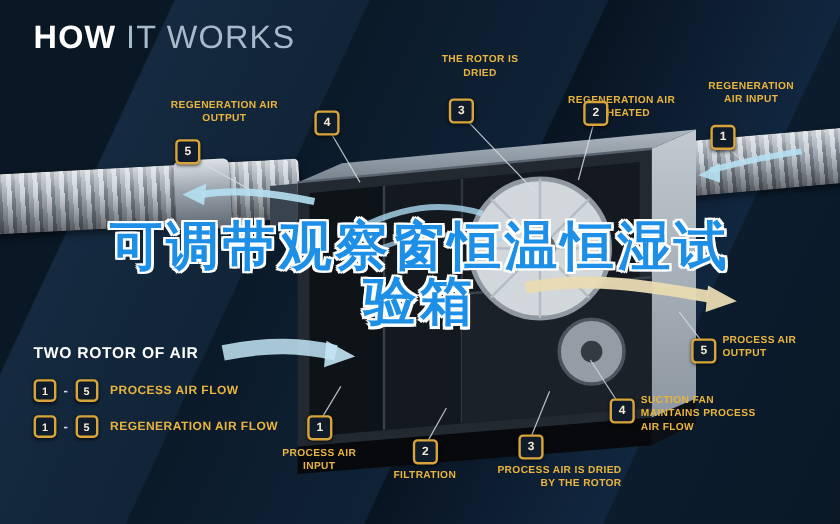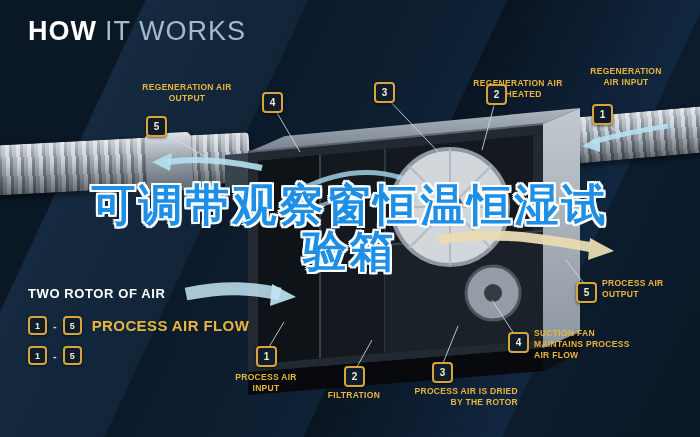--- a/index.html
+++ b/index.html
@@ -40,21 +40,21 @@
     position:absolute;width:17px;height:17px;border:2px solid #d9a53a;border-radius:4px;
     background:#0e1c2b;color:#f7ecd2;font-size:10px;font-weight:bold;
     display:flex;align-items:center;justify-content:center;z-index:30;
     box-shadow:0 1px 3px rgba(0,0,0,.6);
   }
   
   .legend-title{position:absolute;left:28px;top:286px;color:#fff;font-weight:bold;font-size:13px;letter-spacing:.6px;z-index:30;}
   .legend-row{position:absolute;left:28px;display:flex;align-items:center;gap:6px;z-index:30;}
   .legend-row .badge{position:static;width:15px;height:15px;font-size:9px;}
   .legend-row .dash{color:#cfd8e0;font-size:11px;font-weight:bold;}
-  .legend-label{color:#e9b53e;font-size:15px;font-weight:bold;letter-spacing:.4px;margin-left:4px;}
+  .legend-label{color:#e9b53e;font-size:10px;font-weight:bold;letter-spacing:.4px;margin-left:4px;}
   
   .zh{
     position:absolute;left:0;right:0;text-align:center;z-index:40;
     font-family:"DejaVu Sans",sans-serif;font-weight:bold;font-size:44px;letter-spacing:3px;
     color:#1e8fe6;
     text-shadow:-2px 0 0 #fff,2px 0 0 #fff,0 -2px 0 #fff,0 2px 0 #fff,
       -2px -2px 0 #fff,2px -2px 0 #fff,-2px 2px 0 #fff,2px 2px 0 #fff;
   }
   svg{position:absolute;left:0;top:0;}
   .nopoint{pointer-events:none;}
@@ -147,20 +147,21 @@
   </svg>
 
   <div class="zh" style="top:222px;">验箱</div>
   <div class="zh" style="top:176px;">可调带观察窗恒温恒湿试</div>
 
   <div class="c-label" style="left:140px;top:82px;width:94px;text-align:center;">REGENERATION AIR OUTPUT</div>
   <div class="badge" style="left:146px;top:116px;">5</div>
 
   <div class="badge" style="left:262px;top:92px;">4</div>
 
+  <div class="c-label" style="left:360px;top:44px;width:80px;text-align:center;">THE ROTOR IS DRIED</div>
   <div class="badge" style="left:374px;top:82px;">3</div>
 
   <div class="c-label" style="left:472px;top:44px;width:92px;text-align:center;margin-top:34px;">REGENERATION AIR IS HEATED</div>
   <div class="badge" style="left:486px;top:84px;">2</div>
 
   <div class="c-label" style="left:582px;top:66px;width:88px;text-align:center;">REGENERATION AIR INPUT</div>
   <div class="badge" style="left:592px;top:104px;">1</div>
 
   <div class="badge" style="left:576px;top:282px;">5</div>
   <div class="c-label" style="left:602px;top:278px;width:74px;text-align:left;">PROCESS AIR OUTPUT</div>
@@ -183,15 +184,16 @@
     <span class="badge">1</span>
     <span class="dash">-</span>
     <span class="badge">5</span>
     <span class="legend-label">PROCESS AIR FLOW</span>
   </div>
 
   <div class="legend-row" style="top:346px;">
     <span class="badge">1</span>
     <span class="dash">-</span>
     <span class="badge">5</span>
+    <span class="legend-label">REGENERATION AIR FLOW</span>
   </div>
 
 </div>
 
 </body></html>

